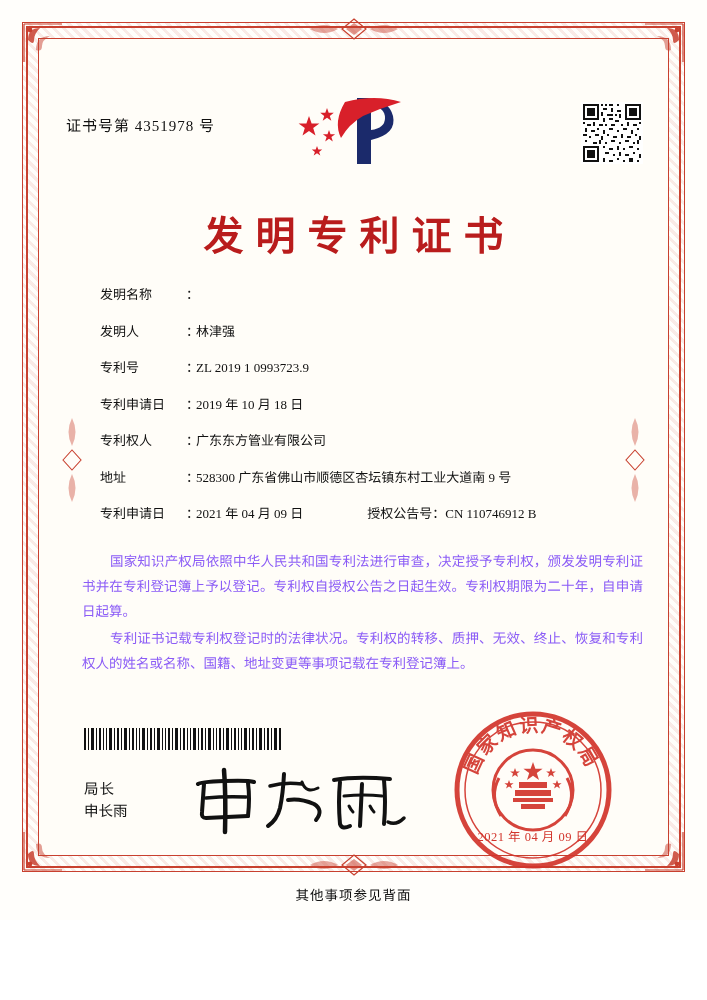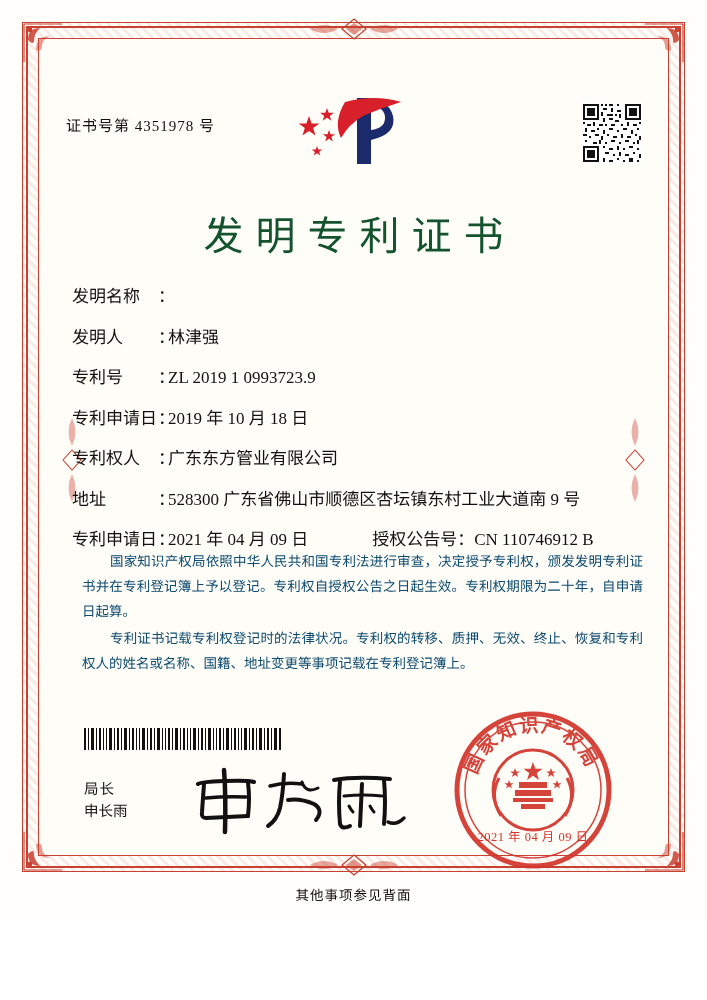--- a/index.html
+++ b/index.html
@@ -121,34 +121,34 @@
   }
 
   
   .cert-title {
     position: absolute;
     left: 0;
     right: 0;
     top: 148px;
     text-align: center;
     font-size: 40px;
-    font-weight: normal;
+    font-weight: bold;
     letter-spacing: 12px;
     text-indent: 12px;
-    color: #14532d;
+    color: #b91c1c;
     font-family: "Liberation Serif", "DejaVu Serif", serif;
   }
 
   
   .fields {
     position: absolute;
-    left: 16px;
+    left: 44px;
     right: 10px;
     top: 232px;
-    font-size: 17px;
+    font-size: 13px;
     line-height: 1;
   }
   .field-row {
     display: flex;
     align-items: baseline;
     margin-bottom: 23.5px;
     white-space: nowrap;
   }
   .field-label {
     flex: 0 0 auto;
@@ -178,21 +178,21 @@
   }
 
   
   .paragraphs {
     position: absolute;
     left: 26px;
     right: 8px;
     top: 493px;
     font-size: 13.5px;
     line-height: 25px;
-    color: #0c4a6e;
+    color: #8b5cf6;
     text-align: justify;
   }
   .paragraphs p {
     margin: 0 0 2px 0;
     text-indent: 28px;
   }
 
   
   .barcode {
     position: absolute;

